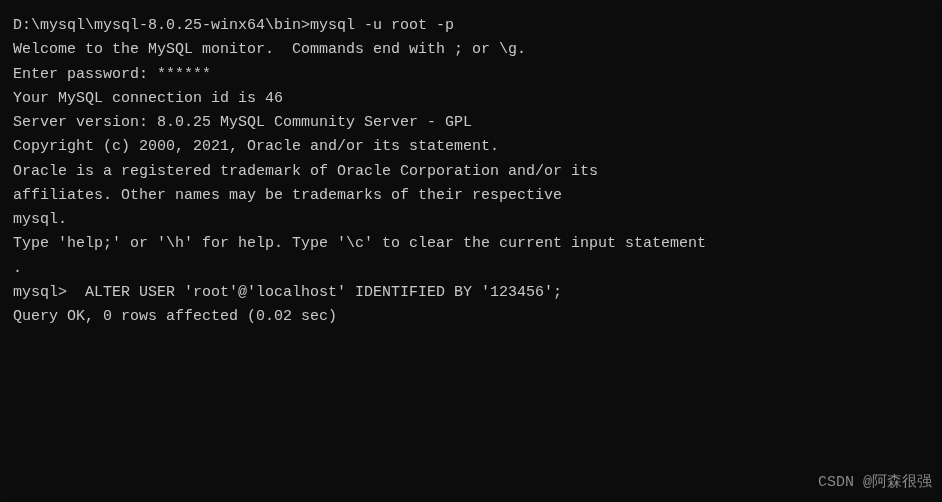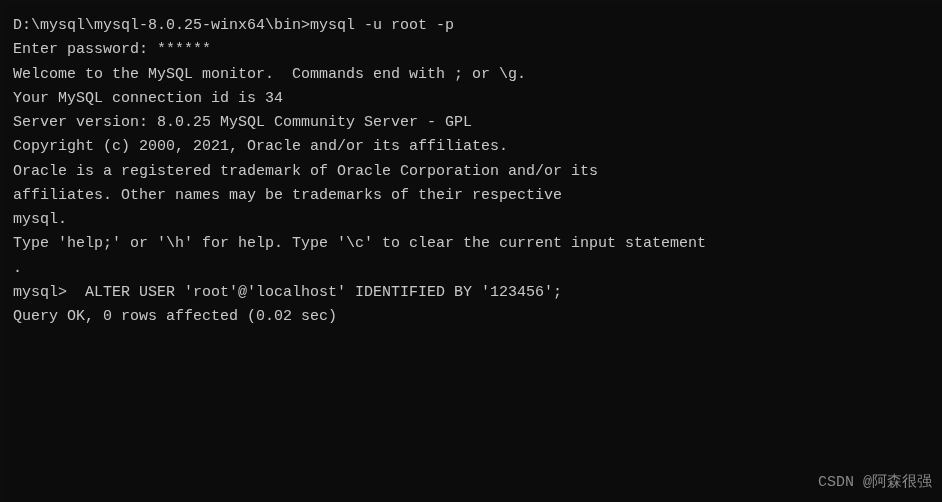--- a/index.html
+++ b/index.html
@@ -40,26 +40,26 @@
       font-size: 15px;
       font-family: 'Courier New', Courier, monospace;
     }
   </style>
 </head>
 <body>
 
 <div class="terminal">
   <div id="terminal-content">
       <span class="terminal-line">D:\mysql\mysql-8.0.25-winx64\bin&gt;mysql -u root -p</span>
+      <span class="terminal-line">Welcome to the MySQL monitor.  Commands end with ; or \g.</span>
       <span class="terminal-line">Enter password: ******</span>
-      <span class="terminal-line">Welcome to the MySQL monitor.  Commands end with ; or \g.</span>
-      <span class="terminal-line">Your MySQL connection id is 34</span>
+      <span class="terminal-line">Your MySQL connection id is 46</span>
       <span class="terminal-line">Server version: 8.0.25 MySQL Community Server - GPL</span>
       <span class="terminal-line"></span>
-      <span class="terminal-line">Copyright (c) 2000, 2021, Oracle and/or its affiliates.</span>
+      <span class="terminal-line">Copyright (c) 2000, 2021, Oracle and/or its statement.</span>
       <span class="terminal-line"></span>
       <span class="terminal-line">Oracle is a registered trademark of Oracle Corporation and/or its</span>
       <span class="terminal-line">affiliates. Other names may be trademarks of their respective</span>
       <span class="terminal-line">mysql.</span>
       <span class="terminal-line"></span>
       <span class="terminal-line">Type 'help;' or '\h' for help. Type '\c' to clear the current input statement</span>
       <span class="terminal-line">.</span>
       <span class="terminal-line"></span>
       <span class="terminal-line">mysql&gt;  ALTER USER 'root'@'localhost' IDENTIFIED BY '123456';</span>
       <span class="terminal-line">Query OK, 0 rows affected (0.02 sec)</span>

